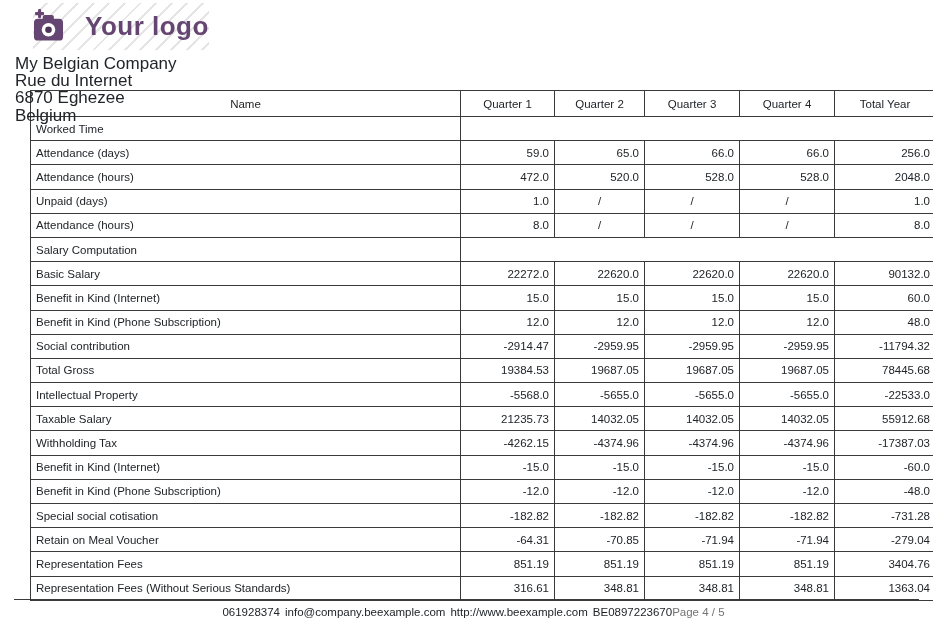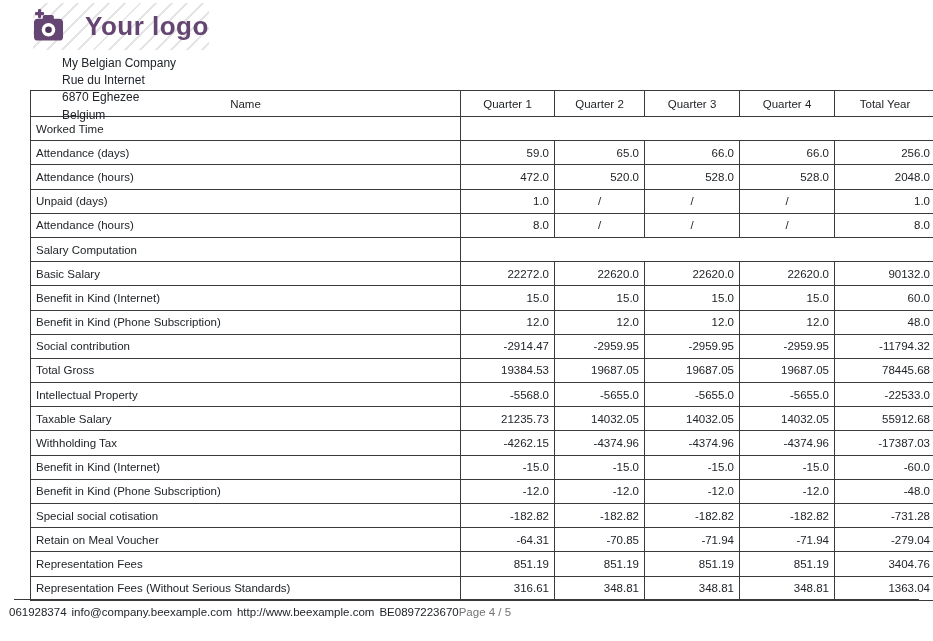--- a/index.html
+++ b/index.html
@@ -25,22 +25,22 @@
   }
   .logo-text {
     font-size: 26px; font-weight: bold;
     color: #654672; letter-spacing: 0.5px;
     white-space: nowrap;
   }
 
   
   .address {
     position: absolute; left: 15px; top: 55px;
-    font-size: 12px; line-height: 17.2px;
-    z-index: 3; white-space: nowrap; margin-left: 47px;
+    font-size: 17px; line-height: 17.2px;
+    z-index: 3; white-space: nowrap;
   }
   .address div { background: transparent; }
 
   
   table.report {
     position: absolute; left: 14px; top: 90px;
     width: 905px; z-index: 1;
     border-collapse: collapse; table-layout: fixed;
     font-size: 11.5px; color: #212529; margin-left: 16px;
   }
@@ -59,22 +59,22 @@
   td.val.slash { text-align: center; }
   td.section-title { font-weight: normal; }
   td.section-spacer { }
 
   
   .footer-rule {
     position: absolute; left: 14px; right: 14px; top: 599px;
     border-top: 1px solid #3a3a3a; height: 0;
   }
   .footer {
-    position: absolute; left: 9px; right: 14px; top: 606px;
-    display: flex; justify-content: flex-start; align-items: baseline;
+    position: absolute; left: 28px; right: 14px; top: 606px;
+    display: flex; justify-content: center; align-items: baseline;
     font-size: 11.5px;
   }
   .footer-left { display: flex; gap: 5px; color: #212529; white-space: nowrap; }
   .page-indicator { color: #737373; }
 </style>
 </head>
 <body>
 
 <div class="page">
 

